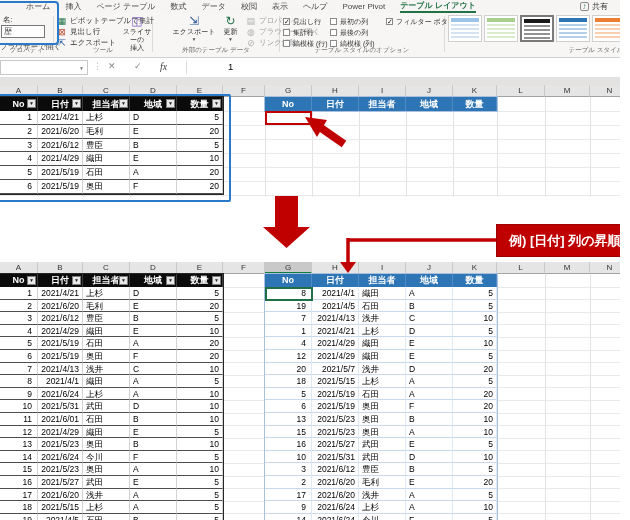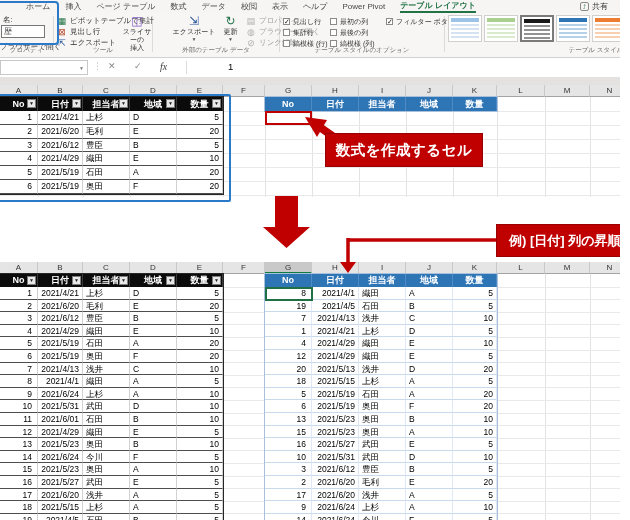--- a/index.html
+++ b/index.html
@@ -634,21 +634,21 @@
         </div>
         <div class="drow" style="height: 12.6px;">
           <div class="dcell c0 al-r" style="width: 47px; line-height: 12.6px;">12</div>
           <div class="dcell c1 al-r" style="width: 47px; line-height: 12.6px;">2021/4/29</div>
           <div class="dcell c2 al-l" style="width: 47px; line-height: 12.6px;">織田</div>
           <div class="dcell c3 al-l" style="width: 47px; line-height: 12.6px;">E</div>
           <div class="dcell c4 al-r" style="width: 44px; line-height: 12.6px;">5</div>
         </div>
         <div class="drow" style="height: 12.6px;">
           <div class="dcell c0 al-r" style="width: 47px; line-height: 12.6px;">20</div>
-          <div class="dcell c1 al-r" style="width: 47px; line-height: 12.6px;">2021/5/13</div>
+          <div class="dcell c1 al-r" style="width: 47px; line-height: 12.6px;">2021/5/7</div>
           <div class="dcell c2 al-l" style="width: 47px; line-height: 12.6px;">浅井</div>
           <div class="dcell c3 al-l" style="width: 47px; line-height: 12.6px;">D</div>
           <div class="dcell c4 al-r" style="width: 44px; line-height: 12.6px;">20</div>
         </div>
         <div class="drow" style="height: 12.6px;">
           <div class="dcell c0 al-r" style="width: 47px; line-height: 12.6px;">18</div>
           <div class="dcell c1 al-r" style="width: 47px; line-height: 12.6px;">2021/5/15</div>
           <div class="dcell c2 al-l" style="width: 47px; line-height: 12.6px;">上杉</div>
           <div class="dcell c3 al-l" style="width: 47px; line-height: 12.6px;">A</div>
           <div class="dcell c4 al-r" style="width: 44px; line-height: 12.6px;">5</div>
@@ -746,15 +746,14 @@
       <line class="rl" x1="344" y1="144" x2="321" y2="128" stroke-width="8" stroke="#c00000"></line>
       <polygon class="rf" points="305,117 327,120 317,137" fill="#c00000"></polygon>
     </g>
     <g>
       <line class="rl" x1="497" y1="240" x2="348" y2="240" stroke-width="3.5" stroke="#c00000"></line>
       <line class="rl" x1="348" y1="238" x2="348" y2="263" stroke-width="3.5" stroke="#c00000"></line>
       <polygon class="rf" points="340,262 356,262 348,273" fill="#c00000"></polygon>
     </g>
   </svg>
 
-  <div id="callout1" class="callout" style="background: rgb(192, 0, 0);">数式を作成するセル</div>
   <div id="callout2" class="callout" style="background: rgb(192, 0, 0);">例) [日付] 列の昇順</div>
 </div>
 
 </body></html>

